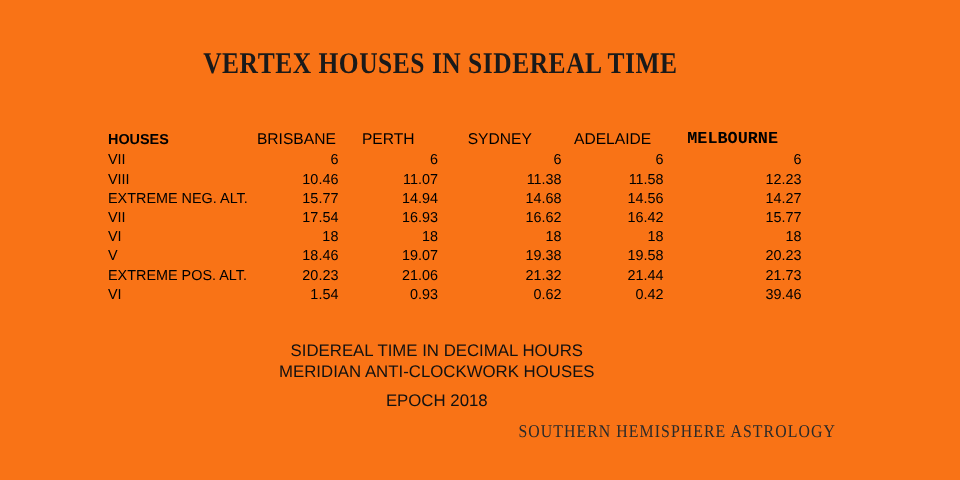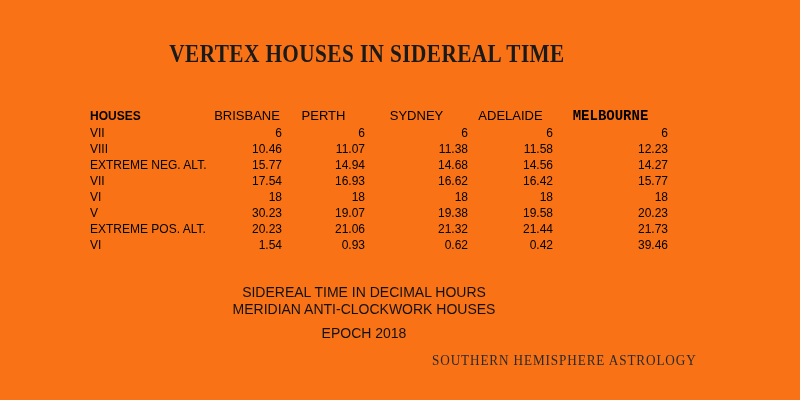--- a/index.html
+++ b/index.html
@@ -135,21 +135,21 @@
       <div class="cell">VI</div>
       <div class="cell num">18</div>
       <div class="cell num">18</div>
       <div class="cell num">18</div>
       <div class="cell num">18</div>
       <div class="cell num">18</div>
     </div>
 
     <div class="trow">
       <div class="cell">V</div>
-      <div class="cell num">30.23</div>
+      <div class="cell num">18.46</div>
       <div class="cell num">19.07</div>
       <div class="cell num">19.38</div>
       <div class="cell num">19.58</div>
       <div class="cell num">20.23</div>
     </div>
 
     <div class="trow">
       <div class="cell">EXTREME POS. ALT.</div>
       <div class="cell num">20.23</div>
       <div class="cell num">21.06</div>

